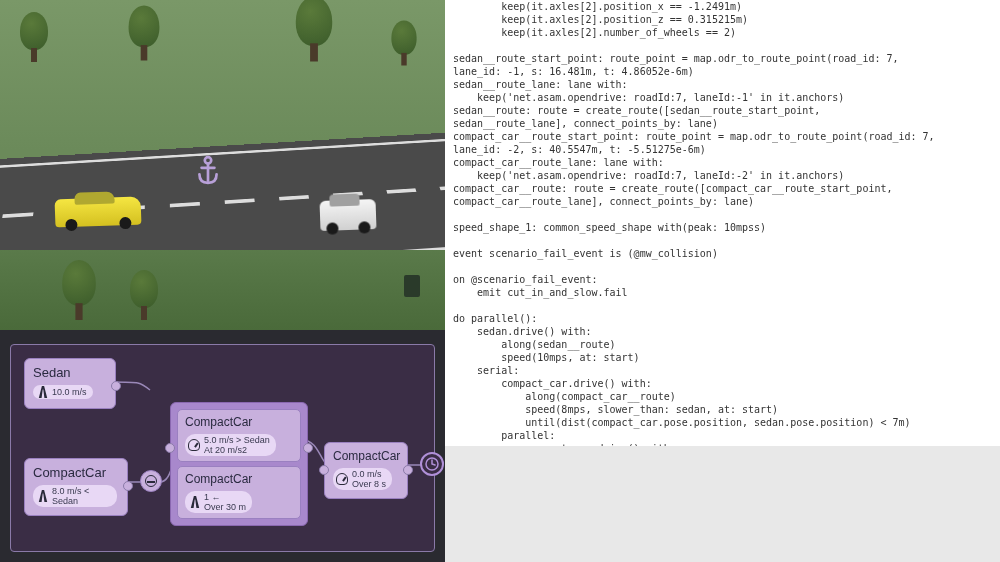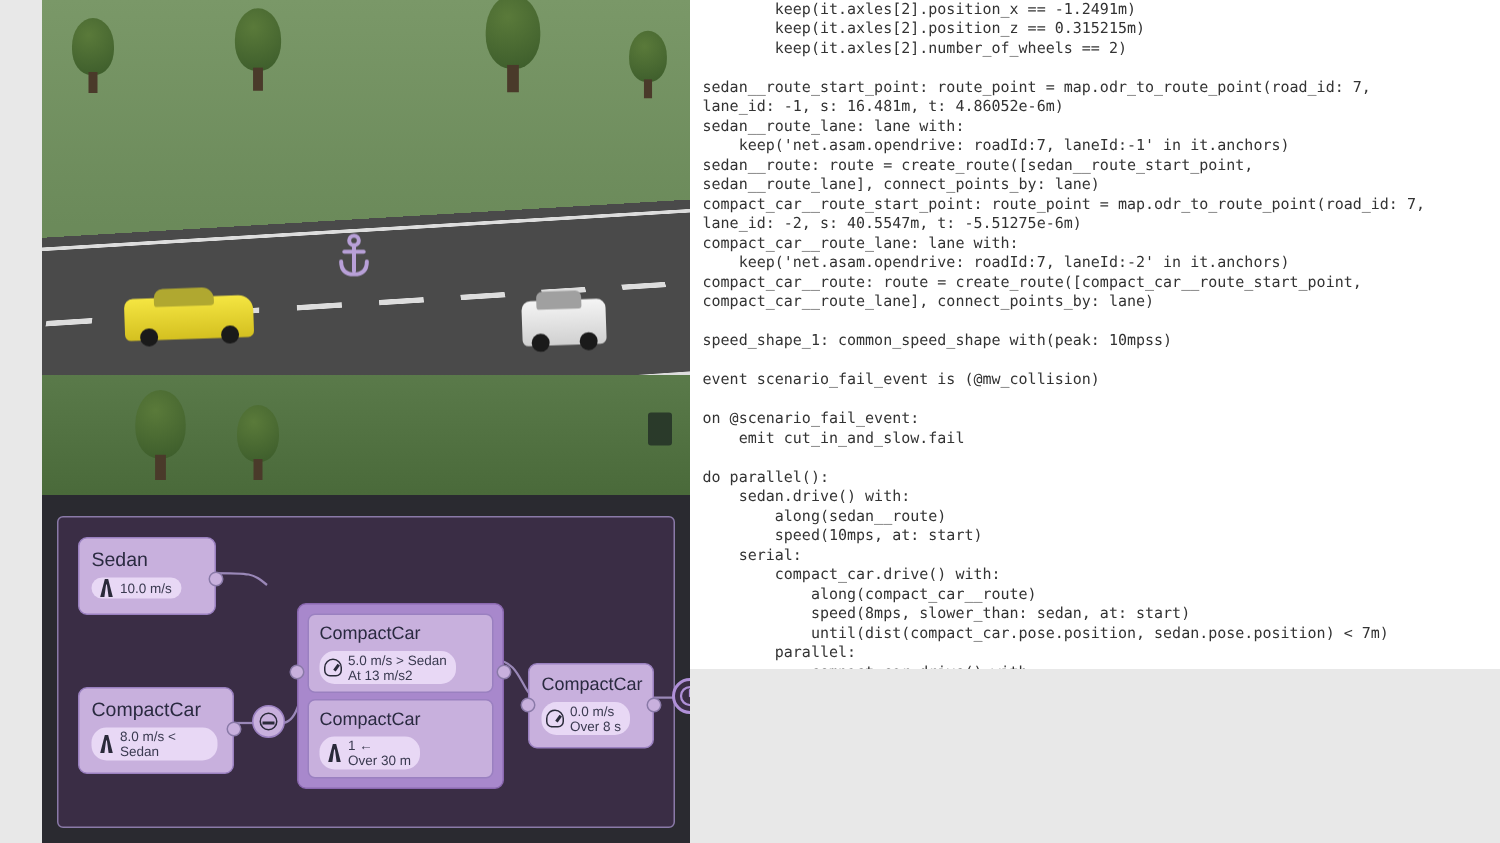--- a/index.html
+++ b/index.html
@@ -1,19 +1,19 @@
 <!DOCTYPE html>
 <html><head>
 <meta charset="utf-8">
 <style>
   * { box-sizing: border-box; margin: 0; padding: 0; }
   html, body { width: 1000px; height: 562px; overflow: hidden; font-family: Arial, sans-serif; }
   body { background: #e8e8e8; display: flex; }
   
-  .left-col { width: 445px; height: 562px; display: flex; flex-direction: column; margin-left: 28px; }
+  .left-col { width: 445px; height: 562px; display: flex; flex-direction: column; }
   .right-col { width: 555px; height: 446px; background: #ffffff; padding: 0 8px; font-family: "Courier New", monospace; font-size: 10px; line-height: 13px; color: #333; white-space: pre; overflow: hidden; }
 
   
   .sim-view { width: 100%; height: 330px; position: relative; overflow: hidden; background: #6b8a5a; }
   .grass-top { position: absolute; top: 0; left: 0; right: 0; height: 150px; background: linear-gradient(180deg, #7a9868 0%, #6b8a5a 100%); }
   .grass-bottom { position: absolute; bottom: 0; left: 0; right: 0; height: 80px; background: linear-gradient(180deg, #5a7a4a 0%, #4a6a3a 100%); }
   .road { position: absolute; top: 135px; left: -50px; right: -50px; height: 140px; background: #4a4a4a; transform: perspective(400px) rotateX(25deg) rotateZ(-4deg); transform-origin: center; }
   .road::before { content:""; position:absolute; left:0; right:0; top: 65px; height: 4px; background: repeating-linear-gradient(90deg, #ddd 0 30px, transparent 30px 55px); }
   .road .edge-top { position:absolute; left:0; right:0; top: 8px; height:3px; background:#ddd; }
   .road .edge-bot { position:absolute; left:0; right:0; bottom: 8px; height:3px; background:#ddd; }
@@ -141,21 +141,21 @@
 
     <div class="node light" style="top:140px; left:140px; width:22px; height:22px; padding:3px; border-radius:50%; display:flex; align-items:center; justify-content:center;">
       <span class="steer-ic"></span>
     </div>
 
     <div class="node dark" style="top:72px; left:170px; width:138px; padding:6px;">
       <div class="inner-box">
         <div class="title" style="font-size:12px;">CompactCar</div>
         <span class="chip">
             <span class="ic"><span class="gauge-ic"></span></span>
-            <span><span>5.0 m/s &gt; Sedan</span><br><span>At 13 m/s2</span></span>
+            <span><span>5.0 m/s &gt; Sedan</span><br><span>At 20 m/s2</span></span>
           </span>
       </div>
       <div class="inner-box" style="margin-bottom:0;">
         <div class="title" style="font-size:12px;">CompactCar</div>
         <span class="chip">
             <span class="ic"><span class="road-ic"></span></span>
             <span><span>1 ←</span><br><span>Over 30 m</span></span>
           </span>
       </div>
       <div class="port" style="left:-6px;top:40px;"></div>

